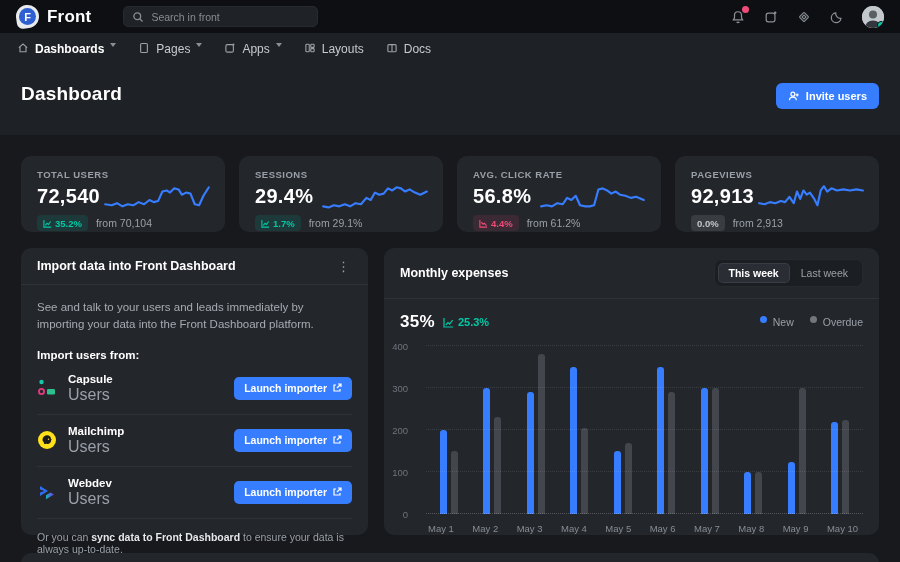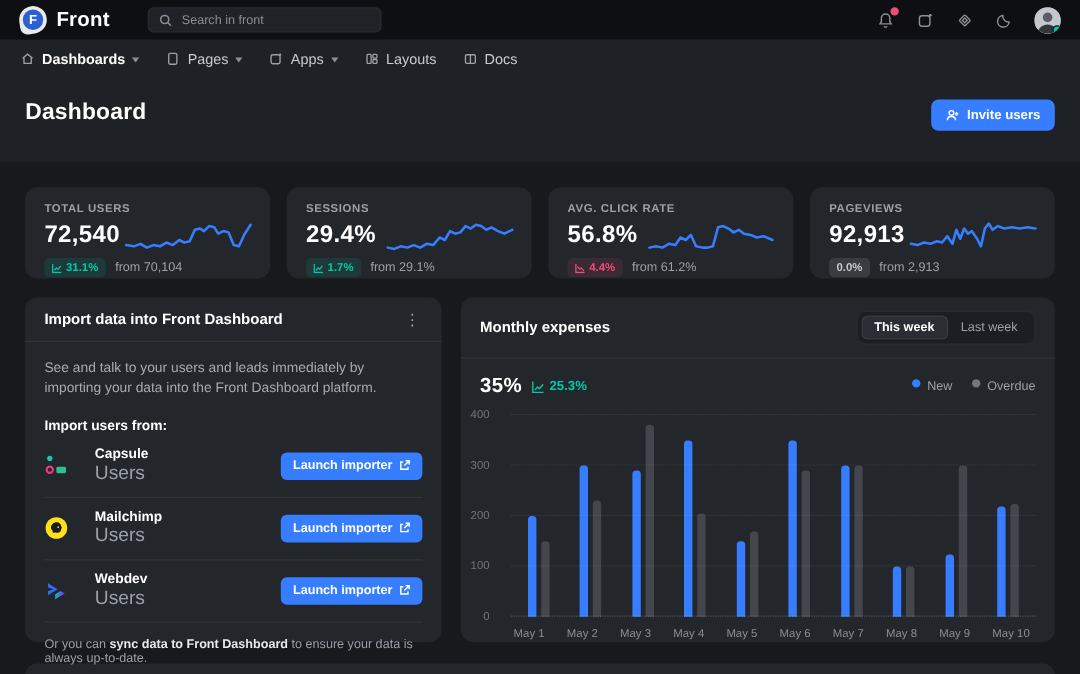--- a/index.html
+++ b/index.html
@@ -24,21 +24,21 @@
   .top-icon{ position:relative; width:16px; height:16px; color:#8a9096; display:flex; align-items:center; justify-content:center; cursor:pointer; }
   .top-icon svg{ width:14px; height:14px; }
   .dot-badge{ position:absolute; top:-3px; right:-3px; width:7px; height:7px; border-radius:50%; background:#ed4c78; }
   .avatar{ position:relative; width:22px; height:22px; border-radius:50%; background:#b9bec4; overflow:hidden; cursor:pointer; }
   .avatar svg{ width:22px; height:22px; }
   .status-dot{ position:absolute; right:-1px; bottom:-1px; width:8px; height:8px; border-radius:50%; background:#00c9a7; border:1.5px solid #0d0f12; }
 
   
   .band{ background:#1e2125; }
   .navbar{ height:32px; display:flex; align-items:center; gap:22px; padding:0 17px; }
-  .nav-item{ display:flex; align-items:center; gap:6px; font-size:12px; color:#c7cbd0; cursor:pointer; }
+  .nav-item{ display:flex; gap:6px; font-size:12px; color:#c7cbd0; cursor:pointer; }
   .nav-item.active{ color:#fff; font-weight:bold; }
   .nav-item svg{ width:12px; height:12px; color:#9ba1a8; }
   .caret{ width:0; height:0; border-left:3.5px solid transparent; border-right:3.5px solid transparent; border-top:4px solid #8a9096; margin-top:1px; }
   .page-header{ display:flex; align-items:flex-start; justify-content:space-between; padding:18px 21px 26px; }
   .page-title{ font-size:19px; font-weight:bold; letter-spacing:.2px; }
   .btn-primary{ display:flex; align-items:center; gap:6px; background:var(--primary); color:#fff; border:none; border-radius:6px; font-size:11px; font-weight:bold; padding:7px 12px; cursor:pointer; font-family:"Liberation Sans",sans-serif; }
   .btn-primary svg{ width:12px; height:12px; }
 
   
   .main{ padding:21px; }
@@ -60,21 +60,21 @@
 
   .cards-row{ display:flex; gap:16px; margin-top:16px; height:287px; }
   .card-header{ display:flex; align-items:center; justify-content:space-between; padding:11px 16px; border-bottom:1px solid rgba(255,255,255,.06);gap:24px; }
   .card-title{ font-size:12.5px; font-weight:bold; }
   .ellipsis{ color:#9aa0a8; font-size:13px; cursor:pointer; line-height:1; padding:0 2px; }
 
   .import-card{ flex:0 0 347px; display:flex; flex-direction:column; }
   .import-body{ padding:14px 16px 12px; font-size:11.5px; }
   .import-desc{ color:#a6abb2; line-height:1.5; font-size:11.5px; }
   .import-sub{ font-weight:bold; margin:15px 0 2px; font-size:11.5px; }
-  .import-row{ display:flex; align-items:center; gap:22px; padding:10px 0; border-bottom:1px solid rgba(255,255,255,.06); }
+  .import-row{ display:flex; align-items:center; gap:11px; padding:10px 0; border-bottom:1px solid rgba(255,255,255,.06); }
   .import-row .src-icon{ width:20px; height:20px; flex:0 0 20px; }
   .src-name{ font-size:11.5px; font-weight:bold; }
   .src-type{ font-size:16px; color:#9aa0a8; margin-top:1px; }
   .btn-small{ margin-left:auto; display:flex; align-items:center; gap:5px; background:var(--primary); color:#fff; border:none; border-radius:5px; font-size:10.5px; font-weight:bold; padding:5.5px 10px; cursor:pointer; font-family:"Liberation Sans",sans-serif; }
   .btn-small svg{ width:10px; height:10px; }
   .import-footer{ font-size:10.5px; color:#9aa0a8; padding-top:12px; }
   .import-footer b{ color:#e7e9eb; cursor:pointer; }
 
   .expenses-card{ flex:1; display:flex; flex-direction:column; }
   .segmented{ display:flex; background:#1b1e22; border:1px solid rgba(255,255,255,.05); border-radius:7px; padding:3px; }
@@ -219,21 +219,21 @@
 
     <div class="card stat-card">
       <div class="stat-label">Total users</div>
       <div class="stat-value">72,540</div>
       <div class="stat-meta">
         <span class="badge up">
           <svg viewBox="0 0 10 10" fill="none" stroke="currentColor" stroke-width="1.2">
               <path d="M1 1v8h8"></path>
               <path d="M2.5 7 4.5 4.8 6 6 8.5 2.8"></path>
             </svg>
-          <span>31.1%</span>
+          <span>35.2%</span>
         </span>
         <span class="stat-from">from 70,104</span>
       </div>
       <svg class="spark" viewBox="0 0 100 34" preserveAspectRatio="none">
         <polyline points="2,21 8,22 13,20 18,23 23,21 28,22 33,19 38,21 43,17 47,19 51,18 55,9 59,8 62,10 66,6 70,7 73,12 77,10 81,11 85,21 89,22 93,13 98,5"></polyline>
       </svg>
     </div>
 
     <div class="card stat-card">
       <div class="stat-label">Sessions</div>

